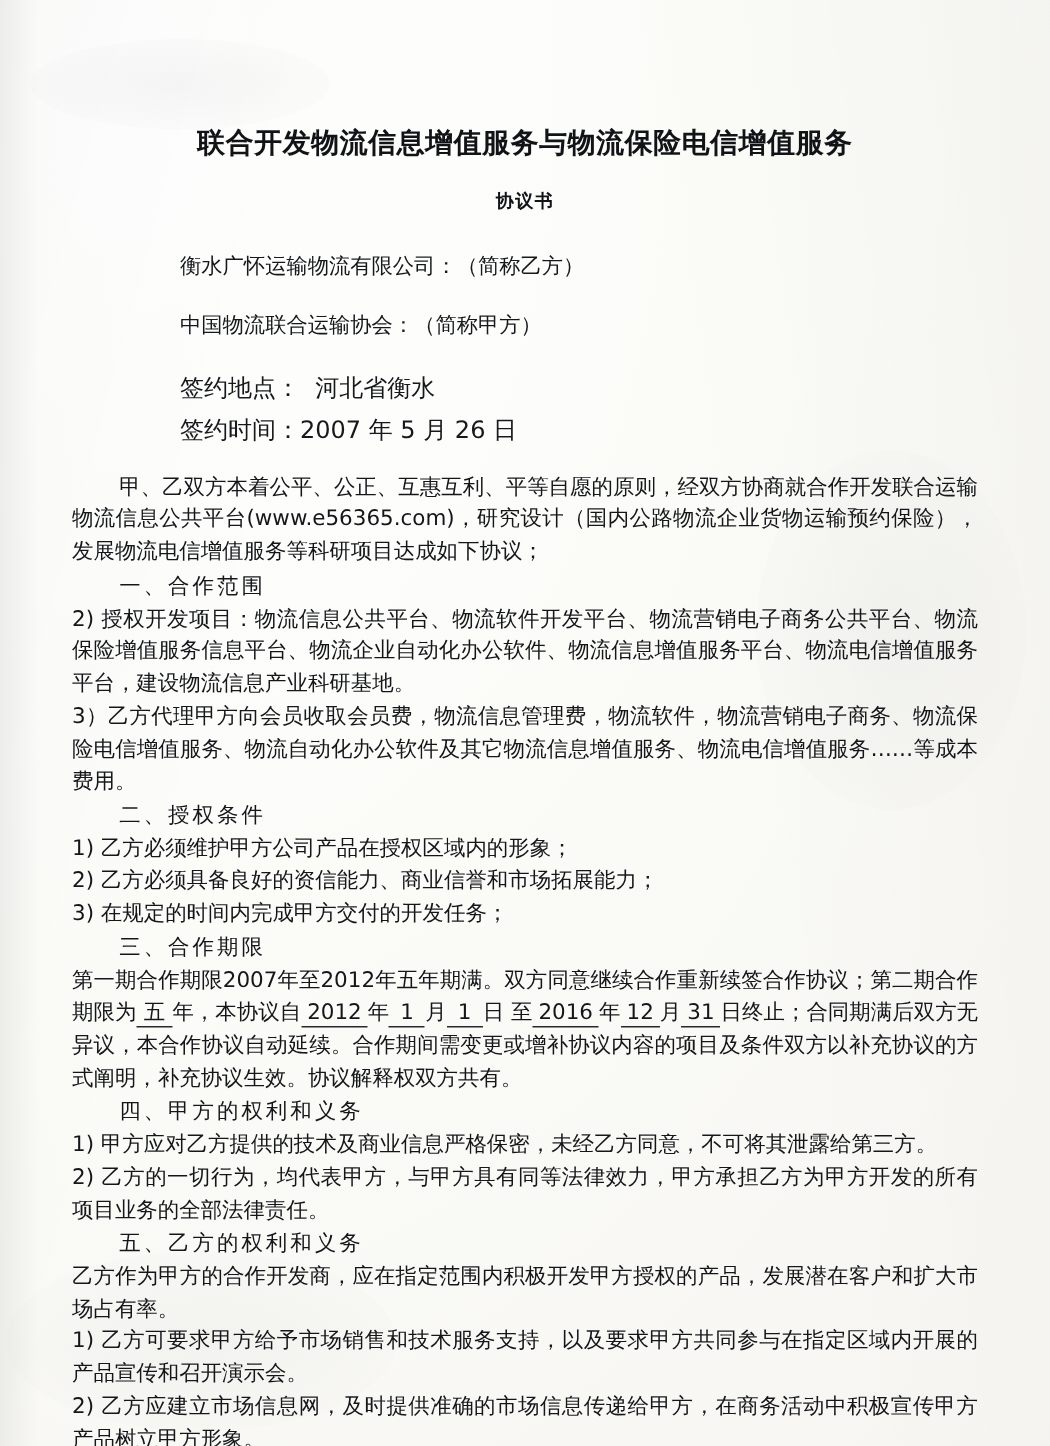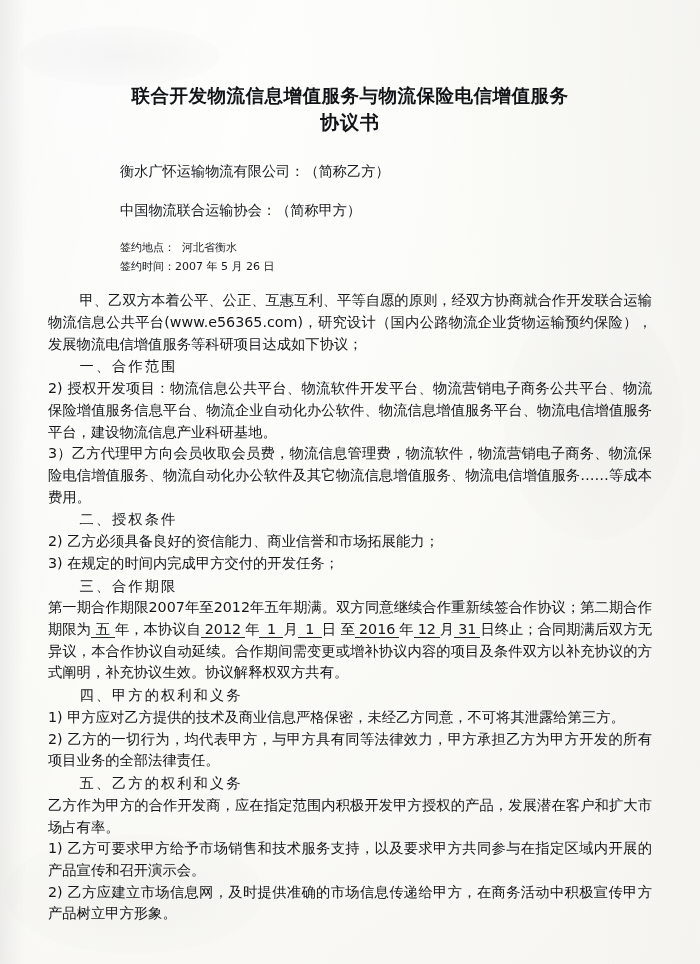--- a/index.html
+++ b/index.html
@@ -42,39 +42,40 @@
     font-weight: bold;
     font-size: 18.5px;
     letter-spacing: 0.5px;
     color: #111317;
     margin: 26px 0 0 0;
     line-height: 1.5;
   }
   .title-sub {
     text-align: center;
     font-weight: bold;
-    font-size: 19px;
+    font-size: 12px;
+    margin-top: 16px;
     letter-spacing: 1px;
     color: #111317;
   }
   .party-block {
     margin-top: 24px;
     padding-left: 72px;
     font-size: 14.2px;
     line-height: 1.55;
     color: #16181c;
   }
   .party-line {
     margin-bottom: 17px;
     white-space: pre;
   }
   .sign-block {
     margin-top: 8px;
     padding-left: 72px;
-    font-size: 11px;
+    font-size: 16px;
     line-height: 1.75;
     color: #16181c;
   }
   .sign-line {
     white-space: pre;
   }
   .body-block {
     margin-top: 14px;
     font-size: 14.3px;
     line-height: 1.52;
@@ -148,20 +149,21 @@
 
     <div class="body-block">
 
       <p class="para indent">甲、乙双方本着公平、公正、互惠互利、平等自愿的原则，经双方协商就合作开发联合运输物流信息公共平台(www.e56365.com)，研究设计（国内公路物流企业货物运输预约保险），发展物流电信增值服务等科研项目达成如下协议；</p>
 
       <p class="section-head">一、合作范围</p>
       <p class="para">2) 授权开发项目：物流信息公共平台、物流软件开发平台、物流营销电子商务公共平台、物流保险增值服务信息平台、物流企业自动化办公软件、物流信息增值服务平台、物流电信增值服务平台，建设物流信息产业科研基地。</p>
       <p class="para">3）乙方代理甲方向会员收取会员费，物流信息管理费，物流软件，物流营销电子商务、物流保险电信增值服务、物流自动化办公软件及其它物流信息增值服务、物流电信增值服务……等成本费用。</p>
 
       <p class="section-head">二、授权条件</p>
+      <p class="para">1) 乙方必须维护甲方公司产品在授权区域内的形象；</p>
       <p class="para">2) 乙方必须具备良好的资信能力、商业信誉和市场拓展能力；</p>
       <p class="para">3) 在规定的时间内完成甲方交付的开发任务；</p>
 
       <p class="section-head">三、合作期限</p>
       <p class="para"><span>第一期合作期限2007年至2012年五年期满。双方同意继续合作重新续签合作协议；第二期合作期限为</span><span class="fill">五</span><span>年，本协议自</span><span class="fill">2012</span><span>年</span><span class="fill">1</span><span>月</span><span class="fill">1</span><span>日  至</span><span class="fill">2016</span><span>年</span><span class="fill">12</span><span>月</span><span class="fill">31</span><span>日终止；合同期满后双方无异议，本合作协议自动延续。合作期间需变更或增补协议内容的项目及条件双方以补充协议的方式阐明，补充协议生效。协议解释权双方共有。</span></p>
 
       <p class="section-head">四、甲方的权利和义务</p>
       <p class="para">1) 甲方应对乙方提供的技术及商业信息严格保密，未经乙方同意，不可将其泄露给第三方。</p>
       <p class="para">2) 乙方的一切行为，均代表甲方，与甲方具有同等法律效力，甲方承担乙方为甲方开发的所有项目业务的全部法律责任。</p>
 

